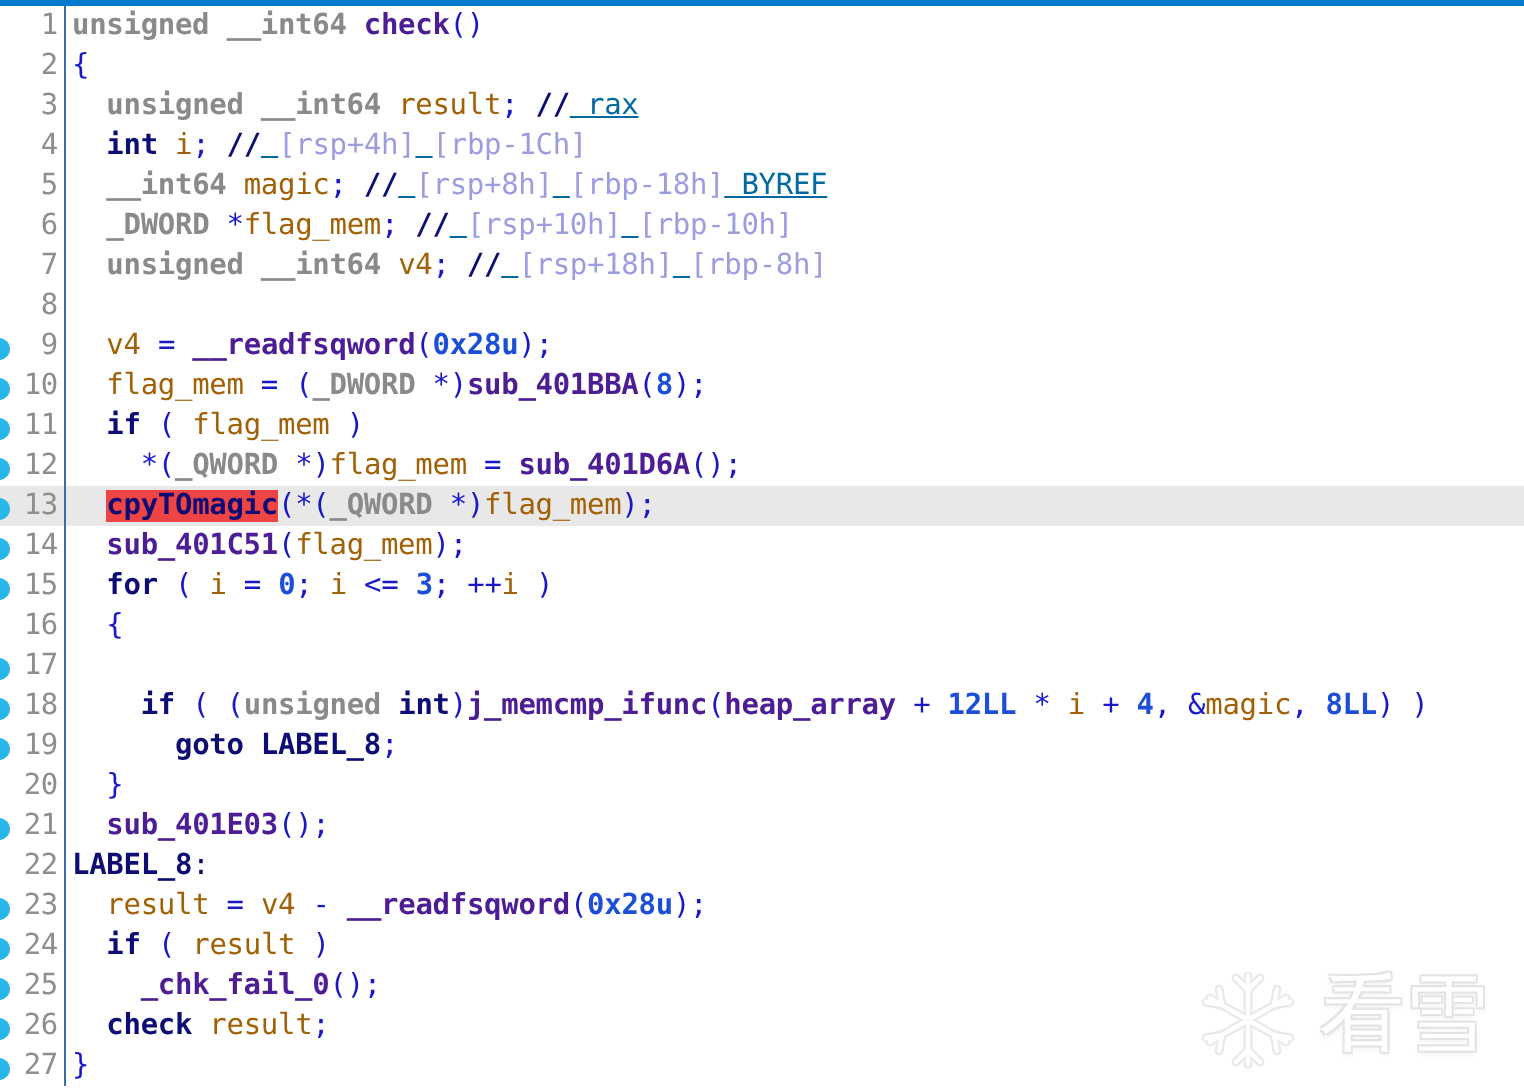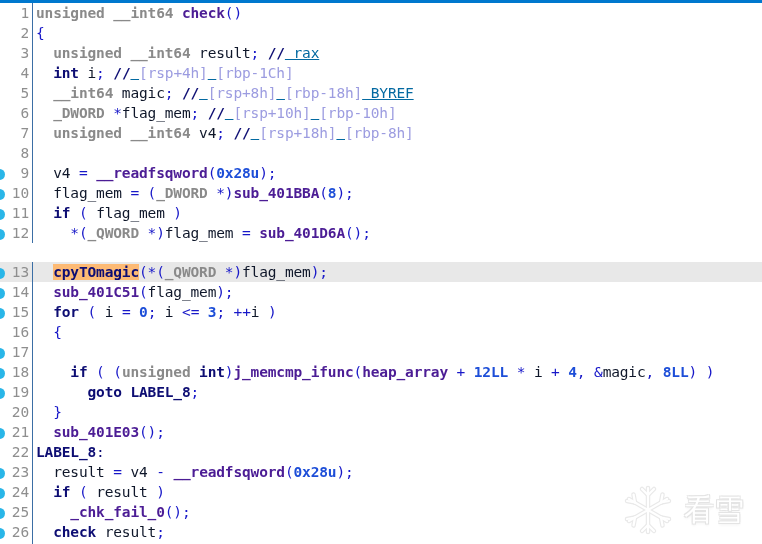--- a/index.html
+++ b/index.html
@@ -44,21 +44,20 @@
   .code-line {
     position: relative;
     height: 20px;
     line-height: 20px;
     white-space: pre;
     font-size: 14.5px;
     letter-spacing: -0.15px;
   }
   .code-line.current {
     background: #e8e8e8;
-    margin-top: 19px;
   }
 
   
   .gutter {
     position: absolute;
     left: 0;
     top: 0;
     width: 33px;
     height: 20px;
   }
@@ -92,51 +91,51 @@
   .code-text {
     position: absolute;
     left: 36px;
     top: 0;
     white-space: pre;
   }
 
   
   .t-kw      { color: #0d0d73; font-weight: bold; }   
   .t-type    { color: #8a8a8a; font-weight: bold; }                      
-  .t-var     { color: #0f172a; }                      
+  .t-var     { color: #a16207; }                      
   .t-fn      { color: #4c1d95; font-weight: bold; }   
   .t-punct   { color: #1818c8; }                      
   .t-num     { color: #1d4ed8; font-weight: bold; }   
   .t-cmt     { color: #0369a1; text-decoration: underline; }                      
   .t-cmtslash{ color: #0d0d73; font-weight: bold; }
   .t-stkref  { color: #9c9ce0; text-align: right; }                      
   .t-label   { color: #0d0d73; font-weight: bold; }
   .t-plain   { color: #0d0d73; }
   .t-hl {
-    background: #fdba74;
+    background: #ef4444;
     color: #0d0d73;
     font-weight: bold;
   }
 
   
   #watermark {
     position: absolute;
     right: 18px;
     bottom: 8px;
     display: flex;
     align-items: center;
     gap: 10px;
     opacity: 1;
     pointer-events: none;
     user-select: none;
   }
   #watermark .wm-flake svg { display: block; }
   #watermark .wm-text {
-    font-family: Liberation Serif, serif;
-    font-size: 30px;
+    font-family: Liberation Mono, monospace;
+    font-size: 42px;
     line-height: 46px;
     font-weight: normal;
     color: #ffffff;
     text-shadow:
       -1px -1px 0 #e4e4e4,
        1px -1px 0 #e4e4e4,
       -1px  1px 0 #e4e4e4,
        1px  1px 0 #e4e4e4,
        0 2px 3px rgba(0,0,0,0.07);
   }

